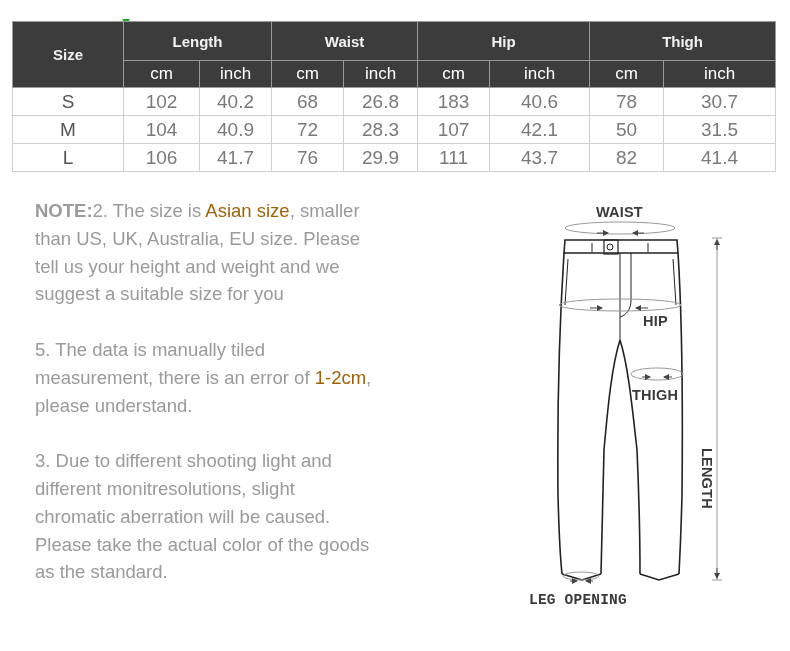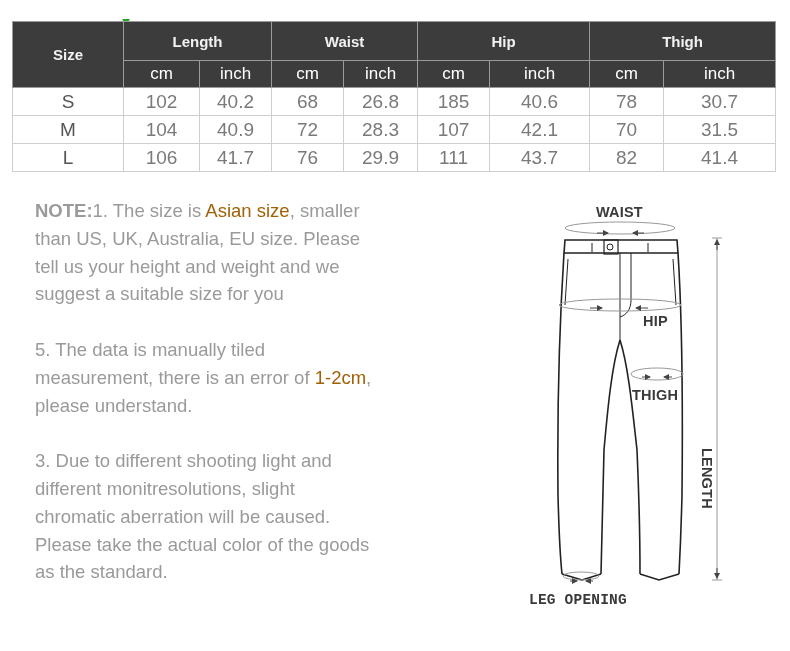--- a/index.html
+++ b/index.html
@@ -85,52 +85,52 @@
       <th>inch</th>
     </tr>
   </thead>
   <tbody>
     <tr>
       <td class="size-cell">S</td>
       <td>102</td>
       <td>40.2</td>
       <td>68</td>
       <td>26.8</td>
-      <td>185</td>
+      <td>183</td>
       <td>40.6</td>
       <td>78</td>
       <td>30.7</td>
     </tr>
     <tr>
       <td class="size-cell">M</td>
       <td>104</td>
       <td>40.9</td>
       <td>72</td>
       <td>28.3</td>
       <td>107</td>
       <td>42.1</td>
-      <td>70</td>
+      <td>50</td>
       <td>31.5</td>
     </tr>
     <tr>
       <td class="size-cell">L</td>
       <td>106</td>
       <td>41.7</td>
       <td>76</td>
       <td>29.9</td>
       <td>111</td>
       <td>43.7</td>
       <td>82</td>
       <td>41.4</td>
     </tr>
   </tbody>
 </table>
 
 <div class="notes">
-  <p><span class="label">NOTE:</span><span>1. The size is </span><span class="hl">Asian size</span><span>, smaller than US, UK, Australia, EU size. Please tell us your height and weight and we suggest a suitable size for you</span></p>
+  <p><span class="label">NOTE:</span><span>2. The size is </span><span class="hl">Asian size</span><span>, smaller than US, UK, Australia, EU size. Please tell us your height and weight and we suggest a suitable size for you</span></p>
   <p><span>5. The data is manually tiled measurement, there is an error of </span><span class="hl">1-2cm</span><span>, please understand.</span></p>
   <p><span>3. Due to different shooting light and different monitresolutions, slight chromatic aberration will be caused. Please take the actual color of the goods as the standard.</span></p>
 </div>
 
 <div class="diagram">
   <svg width="260" height="430" viewBox="0 0 260 430">
     <defs>
       <marker id="arr" markerWidth="6" markerHeight="6" refX="5" refY="3" orient="auto">
         <path d="M0,0 L6,3 L0,6 Z" fill="#444"></path>
       </marker>

